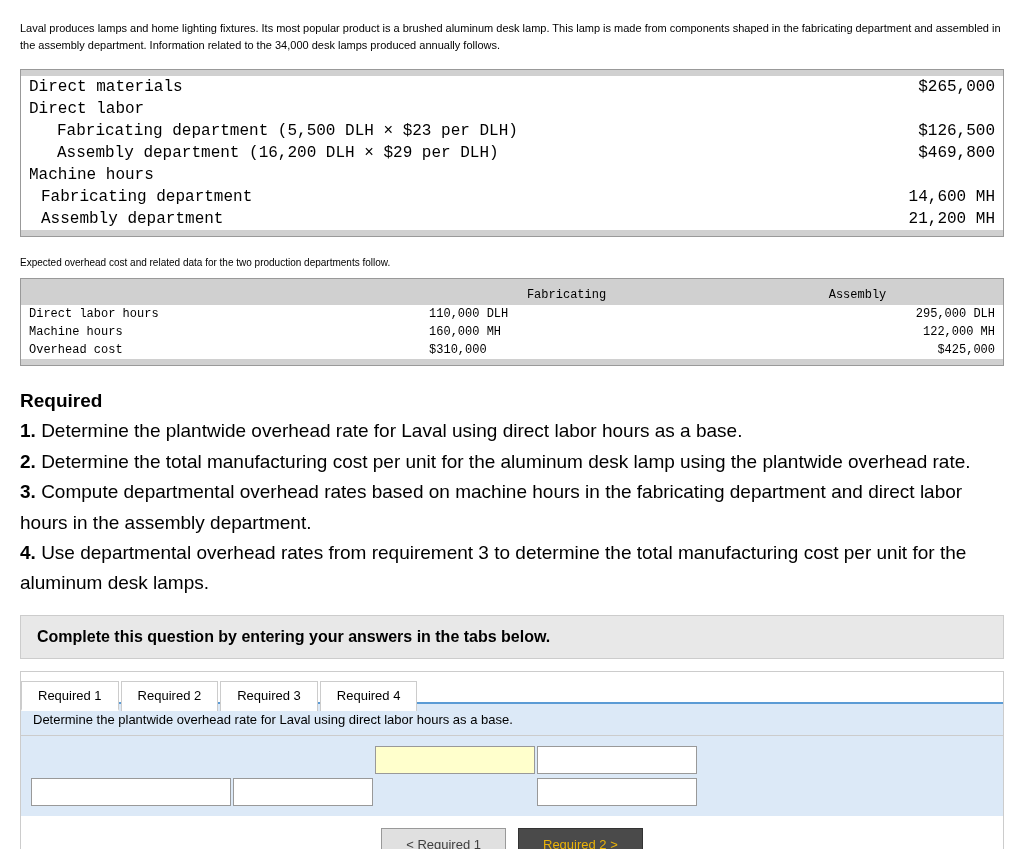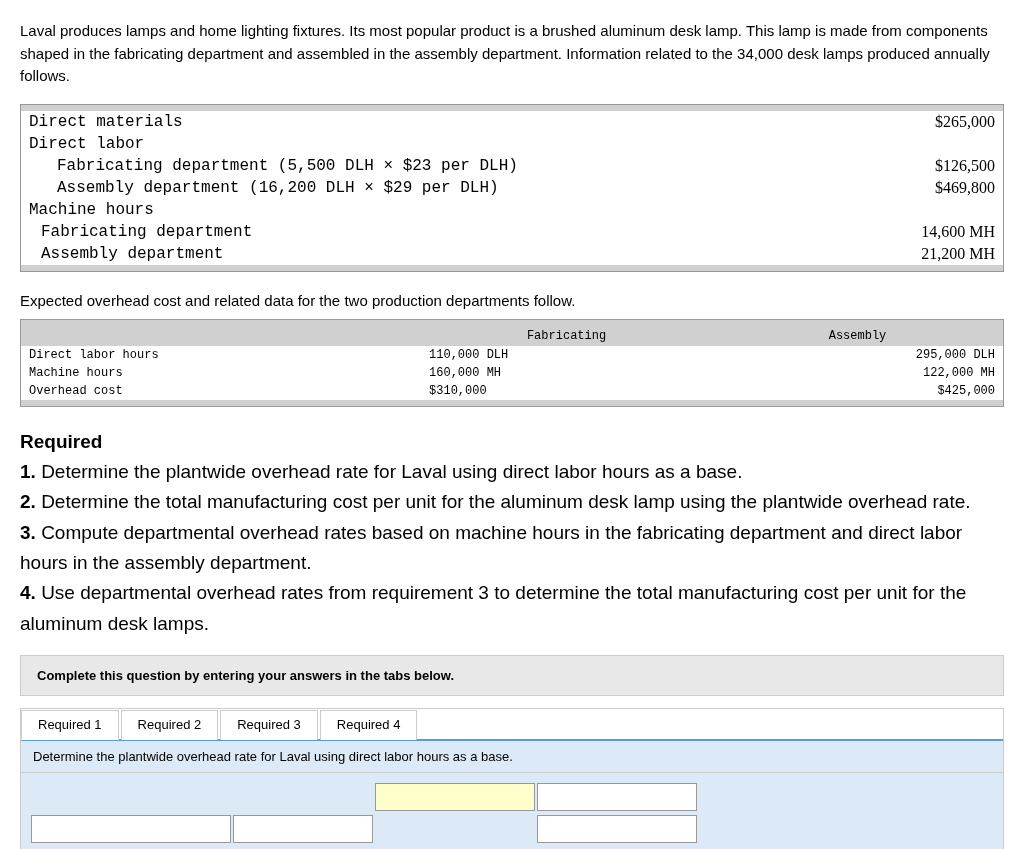--- a/index.html
+++ b/index.html
@@ -5,21 +5,21 @@
     * { box-sizing: border-box; margin: 0; padding: 0; }
     body {
       font-family: Arial, sans-serif;
       font-size: 13px;
       background: #fff;
       color: #000;
       padding: 20px;
       max-width: 1024px;
     }
     .intro-text {
-      font-size: 15px;
+      font-size: 11px;
       line-height: 1.5;
       margin-bottom: 16px;
     }
     .data-table-section {
       border: 1px solid #999;
       margin-bottom: 20px;
       background: #fff;
     }
     .data-table-section table {
       width: 100%;
@@ -32,21 +32,21 @@
       vertical-align: top;
     }
     .data-table-section table tr:first-child td {
       background: #d0d0d0;
       padding: 3px 8px;
     }
     .overhead-section {
       margin-bottom: 20px;
     }
     .overhead-text {
-      font-size: 15px;
+      font-size: 10px;
       margin-bottom: 10px;
       margin-top: 12px;
     }
     .overhead-table-wrap {
       border: 1px solid #999;
     }
     .overhead-table {
       width: 100%;
       border-collapse: collapse;
       font-family: Liberation Mono, monospace;
@@ -69,42 +69,42 @@
       font-size: 19px;
       line-height: 1.6;
     }
     .required-section .req-title {
       font-weight: bold;
     }
     .complete-box {
       background: #e8e8e8;
       border: 1px solid #ccc;
       padding: 12px 16px;
-      font-size: 13px;
+      font-size: 16px;
       font-weight: bold;
       margin-bottom: 12px;
     }
     .tabs-container {
       border: 1px solid #ccc;
       background: #fff;
     }
     .tabs-header {
       display: flex;
       border-bottom: 2px solid #5b9bd5;
     }
     .tab {
       padding: 6px 16px;
       cursor: pointer;
       font-size: 13px;
       border: 1px solid #ccc;
       border-bottom: none;
       background: #fff;
       margin-right: 2px;
       position: relative;
-      top: 1px;
+      top: 9px;
     }
     .tab.active {
       border-bottom: 2px solid #fff;
       background: #fff;
       font-weight: normal;
     }
     .tab-content {
       padding: 8px 12px;
       background: #dce9f7;
       font-size: 13px;
@@ -153,21 +153,21 @@
       background: #e0e0e0;
       color: #404040;
     }
     .nav-btn.dark {
       background: #4a4a4a;
       color: #eab308;
       border: 1px solid #333;
     }
     .indent1 { padding-left: 20px !important; }
     .indent2 { padding-left: 36px !important; }
-    .text-right { text-align: right; font-family: Liberation Serif, serif; }
+    .text-right { text-align: right; }
     .header-spacer {
       background: #d0d0d0;
       height: 6px;
     }
   </style>
 </head>
 <body>
 
 <p class="intro-text">Laval produces lamps and home lighting fixtures. Its most popular product is a brushed aluminum desk lamp. This lamp is made from components shaped in the fabricating department and assembled in the assembly department. Information related to the 34,000 desk lamps produced annually follows.</p>
 

